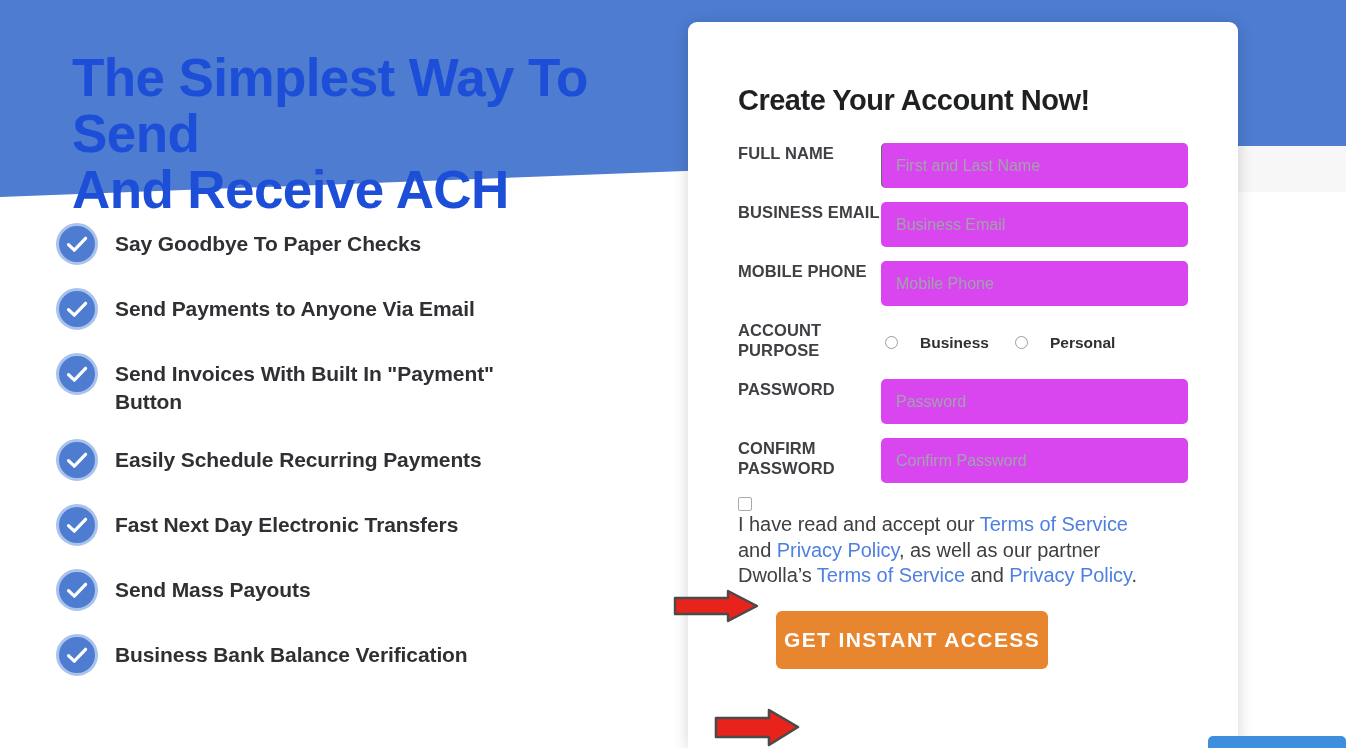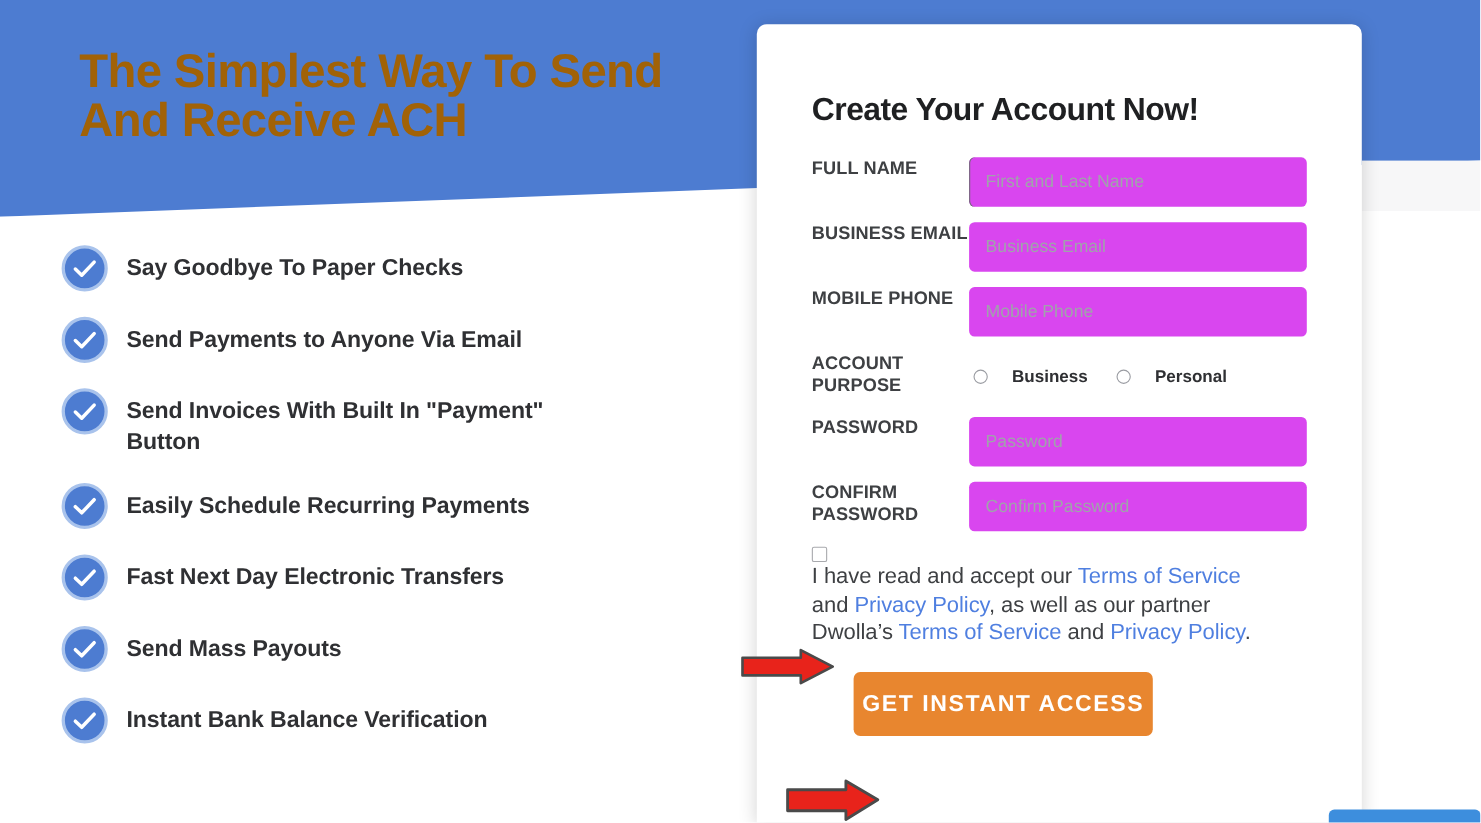--- a/index.html
+++ b/index.html
@@ -39,22 +39,22 @@
     background: #f7f7f8;
     z-index: 1;
   }
 
   .hero-title {
     position: absolute;
     left: 72px;
     top: 14px;
     width: 600px;
     z-index: 4;
-    color: #a16207;
-    font-size: 43px;
+    color: #1d4ed8;
+    font-size: 53px;
     line-height: 1.06;
     font-weight: bold;
     letter-spacing: -0.6px;
     white-space: pre-line;
   }
 
   
   .benefits {
     position: absolute;
     left: 56px;
@@ -310,21 +310,21 @@
           </svg>
       </span>
       <span class="benefit-text">Send Mass Payouts</span>
     </div>
     <div class="benefit-row">
       <span class="check-icon">
         <svg width="36" height="36" viewBox="0 0 36 36">
             <path d="M9.5 18.6 L15.3 24.2 L26.6 12.3" fill="none" stroke="#ffffff" stroke-width="3.2" stroke-linecap="round" stroke-linejoin="round"></path>
           </svg>
       </span>
-      <span class="benefit-text">Instant Bank Balance Verification</span>
+      <span class="benefit-text">Business Bank Balance Verification</span>
     </div>
   </div>
 
   <div class="form-card">
     <h2 class="form-title">Create Your Account Now!</h2>
 
     <div class="form-rows">
 
       <div class="form-row">
         <span class="field-label">FULL NAME</span>

